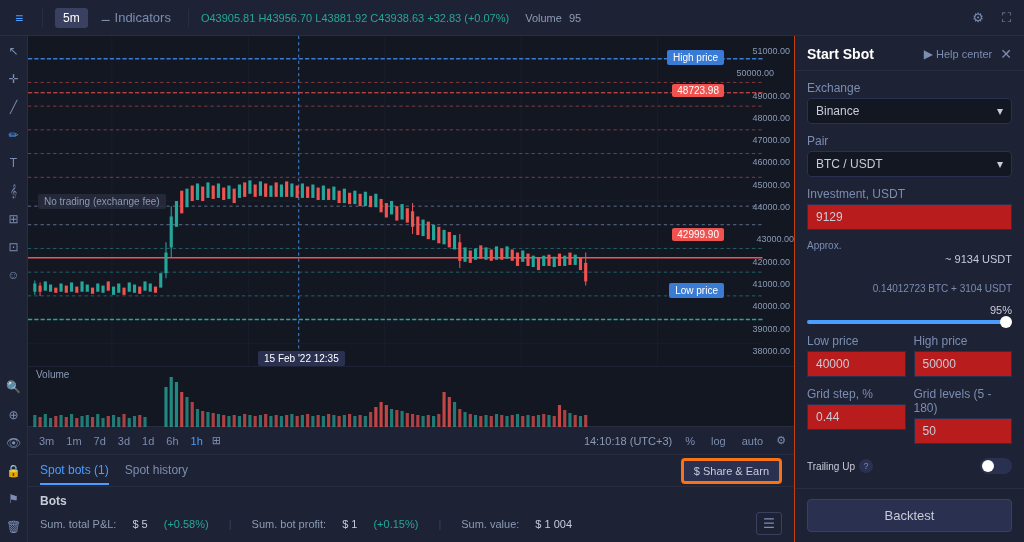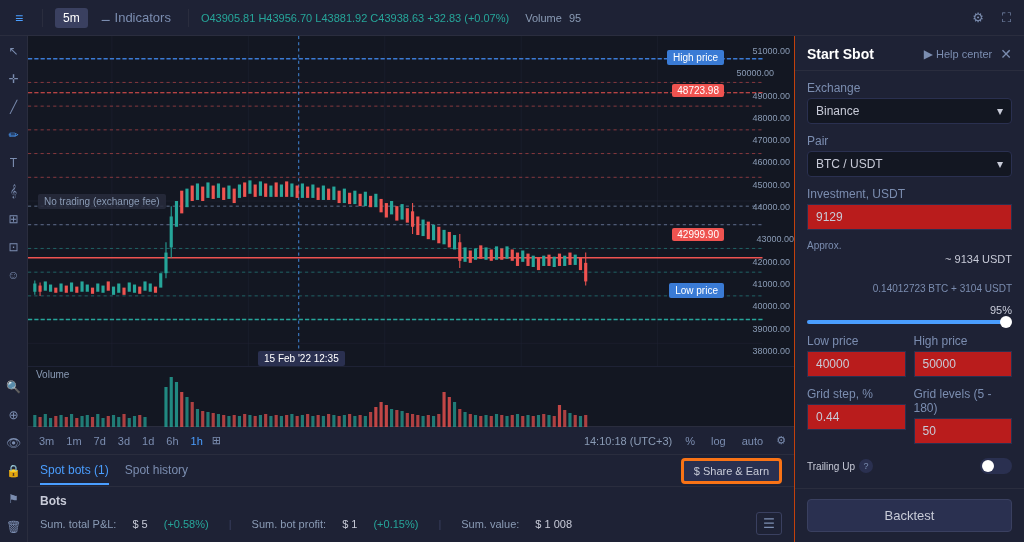--- a/index.html
+++ b/index.html
@@ -848,21 +848,21 @@
           <div class="bots-stats">
             <span>Sum. total P&amp;L:</span>
             <span style="color:#c8cbd8;">$ 5</span>
             <span class="stat-pos">(+0.58%)</span>
             <span style="margin:0 4px; color:#3a4060;">|</span>
             <span>Sum. bot profit:</span>
             <span style="color:#c8cbd8;">$ 1</span>
             <span class="stat-pos">(+0.15%)</span>
             <span style="margin:0 4px; color:#3a4060;">|</span>
             <span>Sum. value:</span>
-            <span style="color:#c8cbd8;">$ 1 008</span>
+            <span style="color:#c8cbd8;">$ 1 004</span>
           </div>
           <button class="settings-icon-btn">☰</button>
         </div>
       </div>
     </div>
   </div>
 
   <div class="right-panel">
     <div class="panel-header">
       <span class="panel-title">Start Sbot</span>

